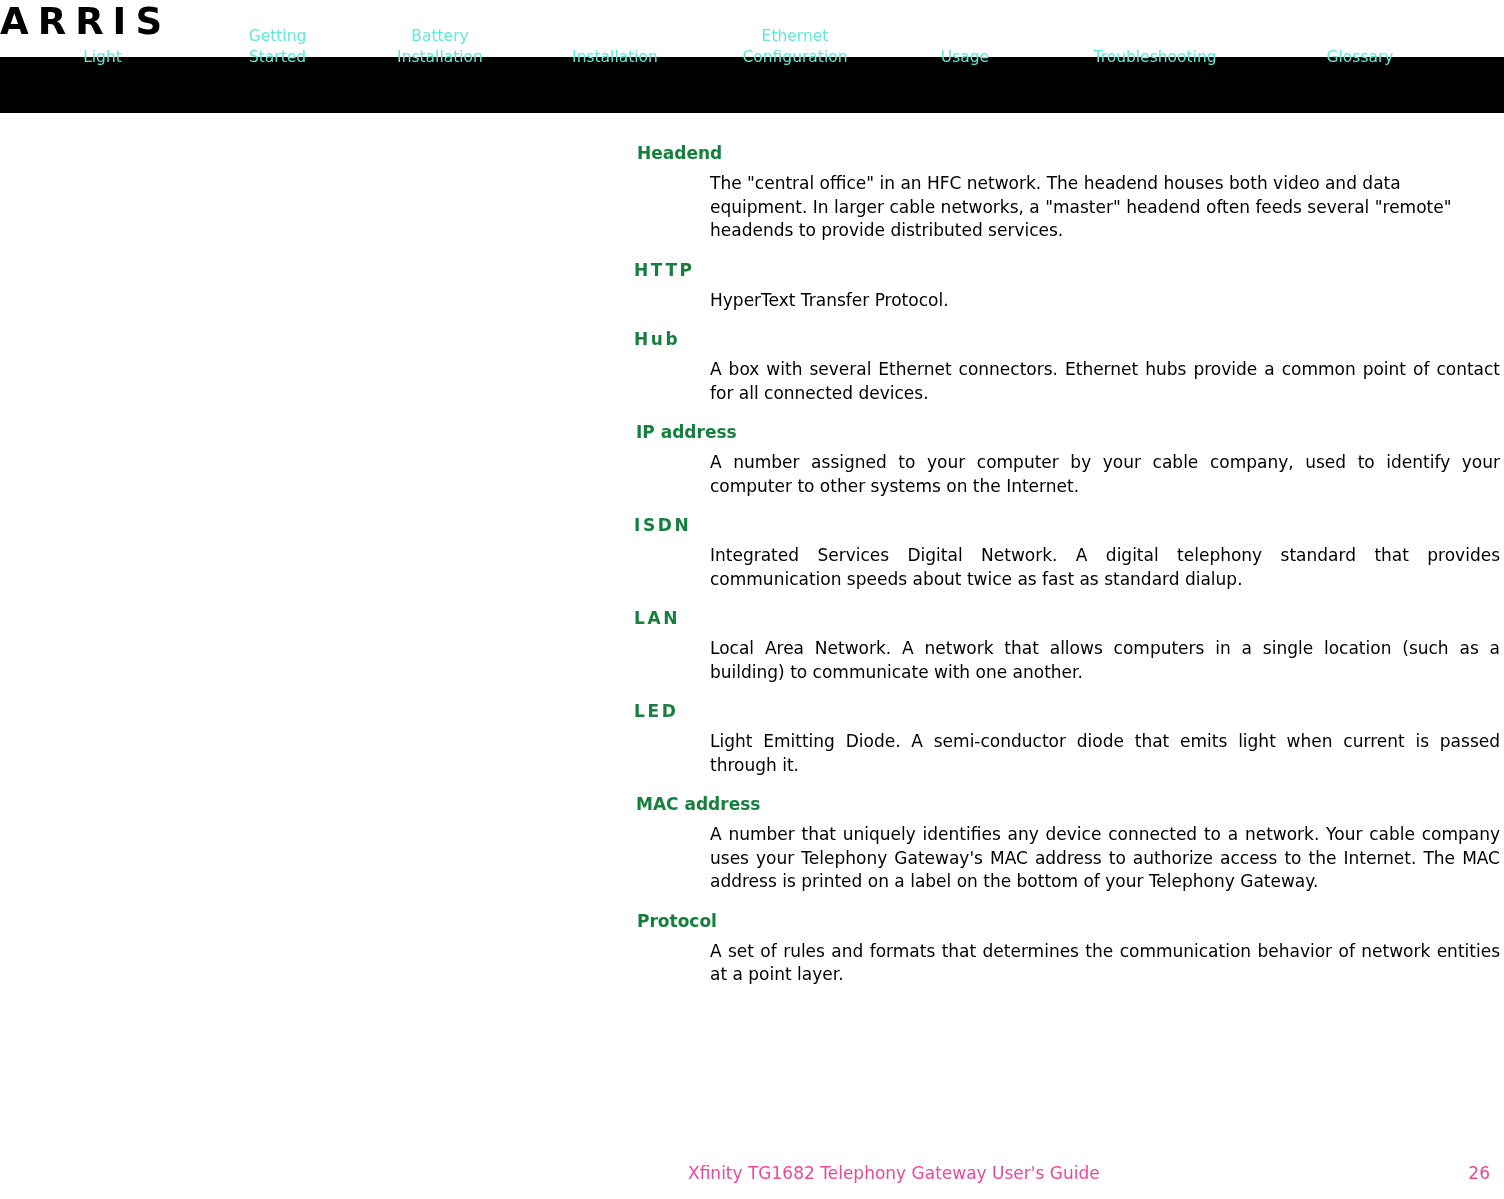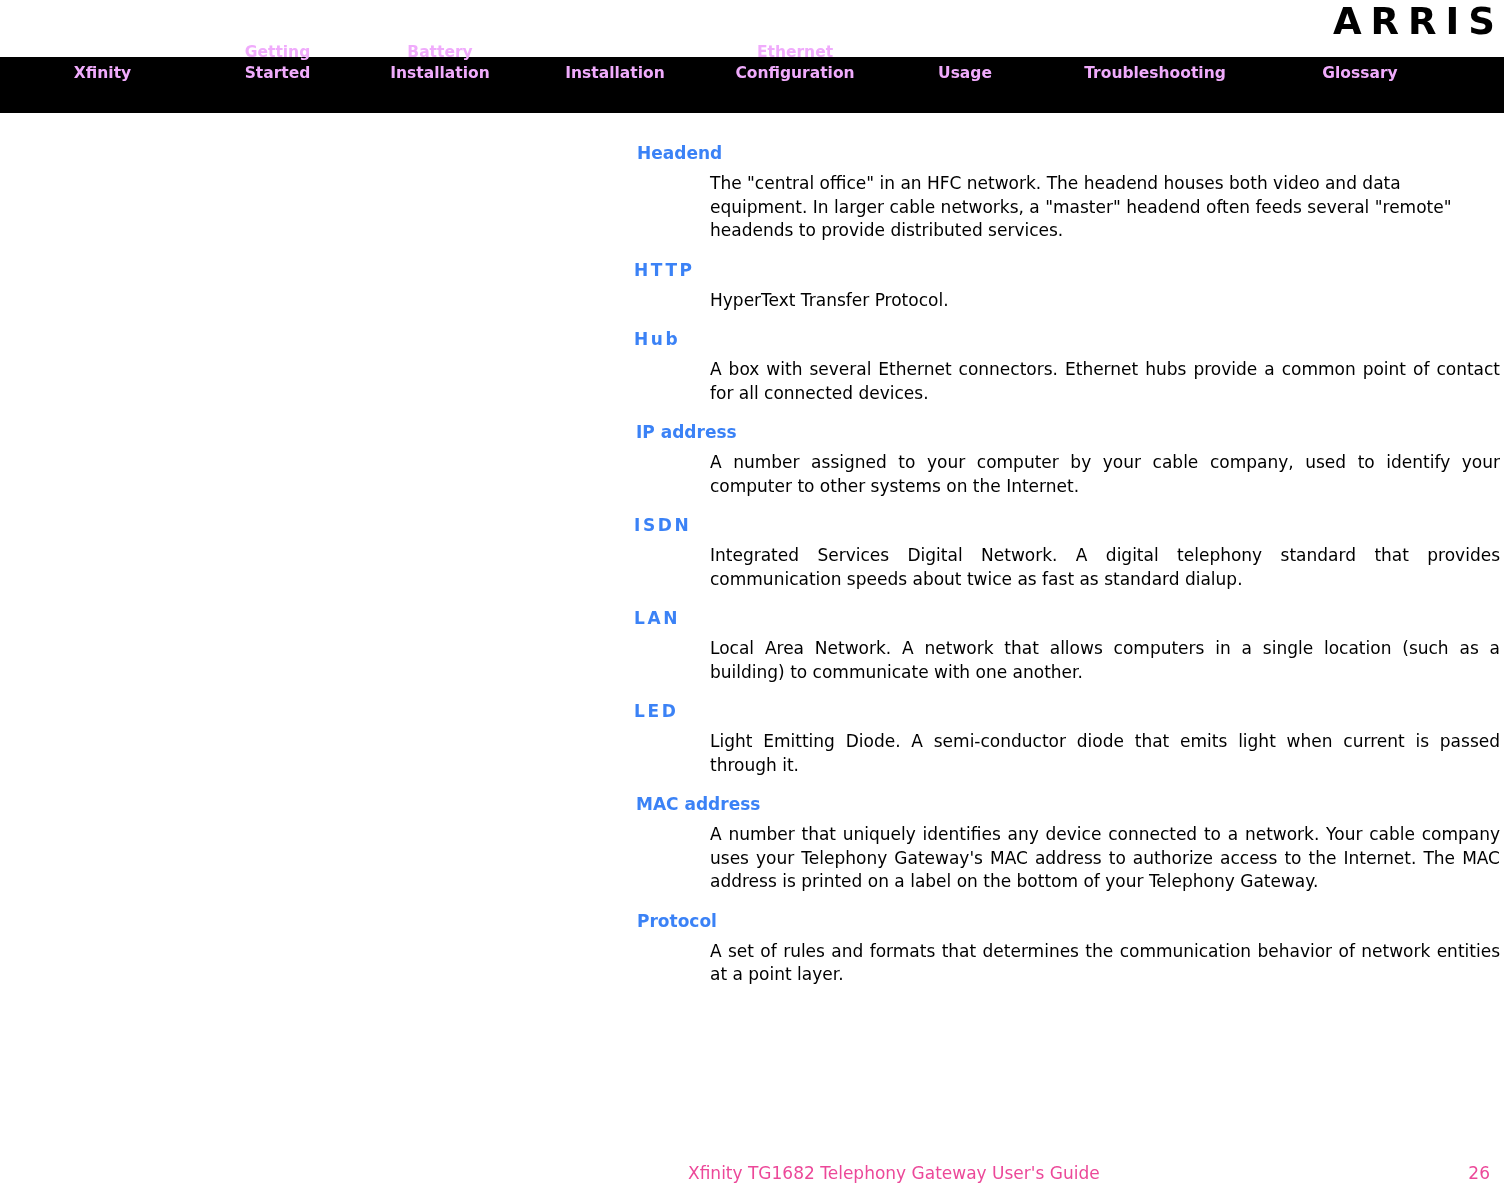--- a/index.html
+++ b/index.html
@@ -16,21 +16,21 @@
     overflow: hidden;
   }
 
   
   .brand {
     position: absolute;
     top: 0px;
     left: 0px;
     width: 1504px;
     height: 52px;
-    text-align: right;
+    text-align: left;
     box-sizing: border-box;
   }
   .brand-text {
     display: inline-block;
     font-size: 37px;
     font-weight: bold;
     letter-spacing: 9px;
     line-height: 44px;
     color: #000000;
   }
@@ -40,26 +40,26 @@
     position: absolute;
     top: 57px;
     left: 0px;
     width: 1504px;
     height: 56px;
     background: #000000;
     display: flex;
     align-items: flex-end;
   }
   .nav-item {
-    color: #f0abfc;
+    color: #5eead4;
     font-size: 15.5px;
-    font-weight: bold;
+    font-weight: normal;
     line-height: 21px;
     text-align: center;
-    padding-bottom: 8px;
+    padding-bottom: 24px;
     white-space: pre-line;
     flex: none;
   }
   .nav-item .nav-label {
     display: block;
   }
 
   
   .nav-w0 { width: 205px; }
   .nav-w1 { width: 145px; }
@@ -77,21 +77,21 @@
     left: 0px;
     width: 1504px;
   }
   .entry {
     margin-bottom: 14px;
   }
   .term {
     font-size: 17px;
     font-weight: bold;
     line-height: 26px;
-    color: #3b82f6;
+    color: #15803d;
   }
   
   .term.tracked {
     letter-spacing: 2.6px;
   }
   .def {
     font-size: 17px;
     line-height: 23.5px;
     color: #000000;
     margin-left: 710px;
@@ -135,21 +135,21 @@
 </style>
 </head>
 <body>
 
 <div class="brand">
   <span class="brand-text">ARRIS</span>
 </div>
 
 <div class="navbar">
   <div class="nav-item nav-w0">
-    <span class="nav-label">Xfinity</span>
+    <span class="nav-label">Light</span>
   </div>
   <div class="nav-item nav-w1">
     <span class="nav-label">Getting
 Started</span>
   </div>
   <div class="nav-item nav-w2">
     <span class="nav-label">Battery
 Installation</span>
   </div>
   <div class="nav-item nav-w3">

